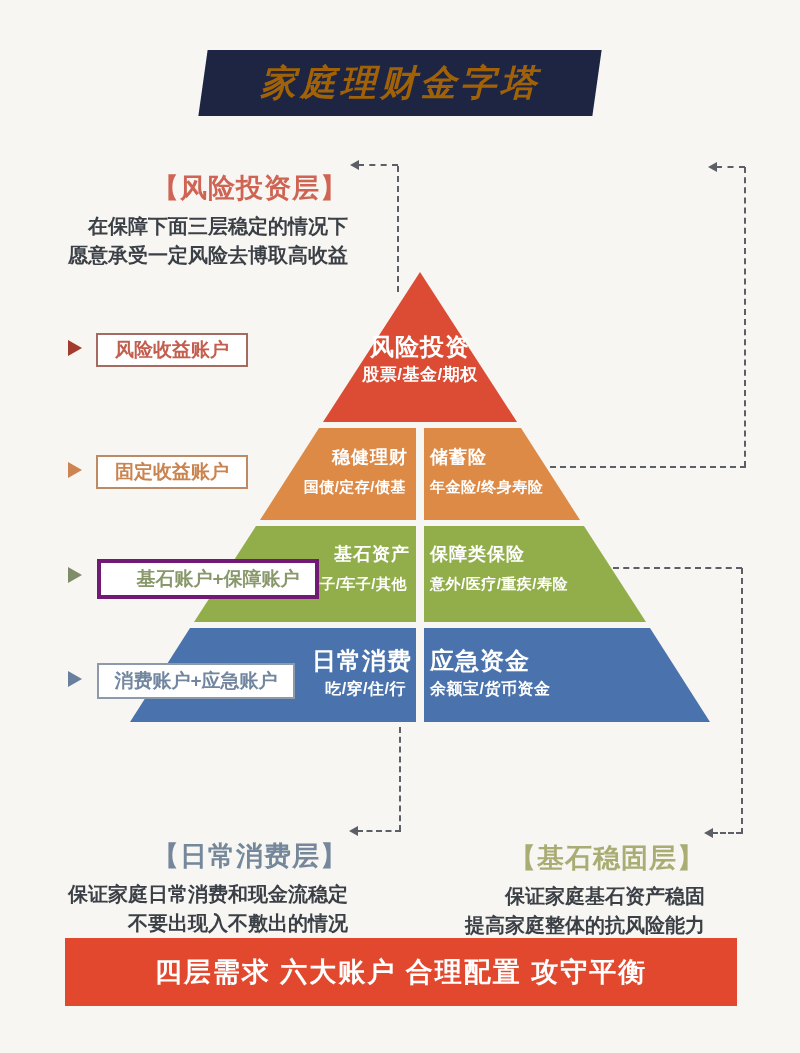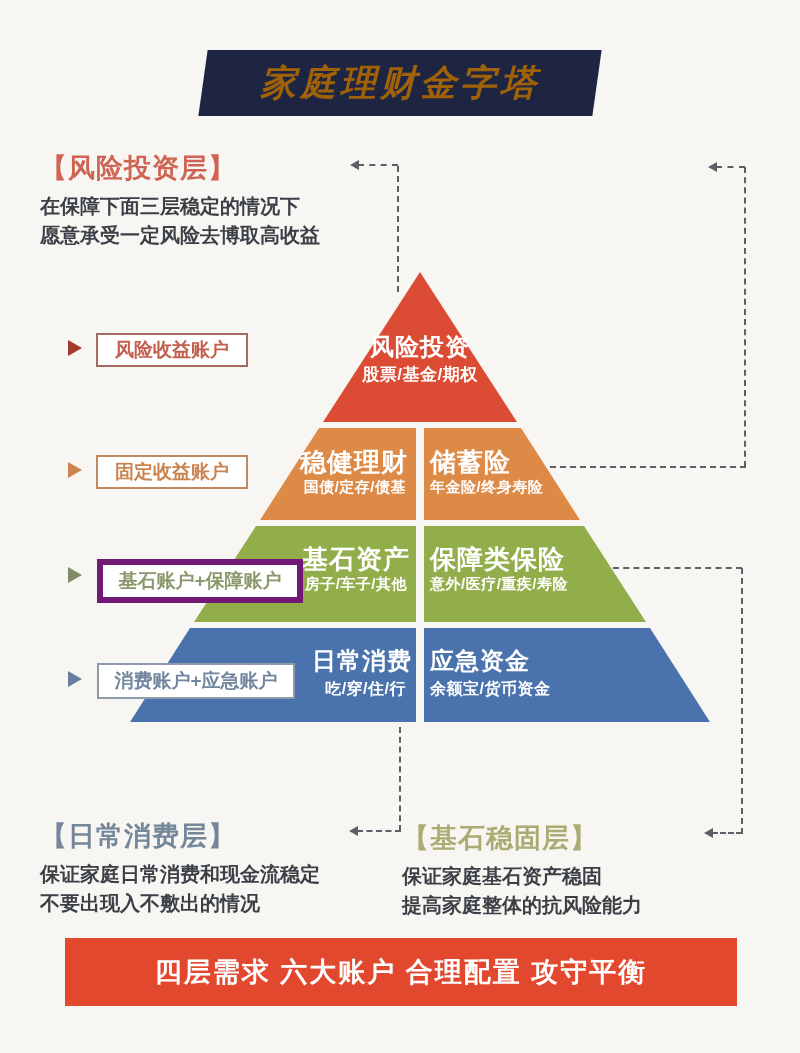--- a/index.html
+++ b/index.html
@@ -6,21 +6,21 @@
   .page{position:relative;width:800px;height:1053px;background:#f7f6f2;overflow:hidden;
         font-family:"Liberation Sans",sans-serif;}
 
   
   .title-banner{position:absolute;left:203px;top:50px;width:394px;height:66px;}
   .title-bg{position:absolute;inset:0;background:#1d2542;transform:skewX(-8deg);}
   .title-text{position:absolute;inset:0;display:flex;align-items:center;justify-content:center;
               color:#a16207;font-size:36px;font-weight:bold;letter-spacing:4px;font-style:italic;}
 
   
-  .callout{position:absolute;}
+  .callout{position:absolute;text-align:right;margin-top:20px;}
   .callout .c-label{font-size:27px;font-weight:bold;line-height:36px;letter-spacing:1px;}
   .callout .c-desc{margin-top:6px;font-size:20px;font-weight:bold;line-height:29px;color:#3b3f46;}
   .callout-tl{left:40px;top:150px;width:308px;}
   .callout-tl .c-label{color:#cf6454;}
   .callout-tr{left:404px;top:150px;width:308px;}
   .callout-tr .c-label{color:#c99a63;}
   .callout-bl{left:40px;top:818px;width:308px;}
   .callout-bl .c-label{color:#75879b;}
   .callout-br{left:402px;top:820px;width:303px;}
   .callout-br .c-label{color:#a9ad74;}
@@ -29,31 +29,31 @@
   .dash-h{position:absolute;height:0;border-top:2px dashed #5c6066;}
   .dash-v{position:absolute;width:0;border-left:2px dashed #5c6066;}
   .arrow-left{position:absolute;width:0;height:0;border-top:5px solid transparent;
               border-bottom:5px solid transparent;border-right:9px solid #5c6066;}
 
   
   .pyr-svg{position:absolute;left:0;top:0;}
 
   
   .ptxt{position:absolute;color:#fff;white-space:nowrap;}
-  .ptxt.name{font-size:26px;font-weight:bold;letter-spacing:1px;}
+  .ptxt.name{font-size:18px;font-weight:bold;letter-spacing:1px;}
   .ptxt.sub{font-size:15px;font-weight:600;letter-spacing:0.5px;}
   .ptxt.big{font-size:24px;}
   .ptxt.ctr{text-align:center;}
 
   
   .acct-box{position:absolute;background:#ffffff;display:flex;align-items:center;
             justify-content:center;font-weight:bold;white-space:nowrap;}
   .acct-box.b1{left:96px;top:333px;width:148px;height:30px;border:2px solid #a56b60;color:#c25f4f;font-size:19px;}
   .acct-box.b2{left:96px;top:455px;width:148px;height:30px;border:2px solid #bd8a64;color:#ca8450;font-size:19px;}
-  .acct-box.b3{left:97px;top:559px;width:194px;height:32px;border:6px solid #701a75;color:#89986b;font-size:19px;}
+  .acct-box.b3{left:97px;top:559px;width:194px;height:32px;border:4px solid #701a75;color:#89986b;font-size:19px;padding-left:20px;}
   .acct-box.b4{left:97px;top:663px;width:194px;height:32px;border:2px solid #8c9aac;color:#72879f;font-size:19px;}
   .tri{position:absolute;width:0;height:0;border-top:8px solid transparent;
        border-bottom:8px solid transparent;border-left:14px solid #000;}
   .tri.t1{left:68px;top:340px;border-left-color:#a13c2f;}
   .tri.t2{left:68px;top:462px;border-left-color:#cd8450;}
   .tri.t3{left:68px;top:567px;border-left-color:#7e8d68;}
   .tri.t4{left:68px;top:671px;border-left-color:#68809d;}
 
   
   .footer-banner{position:absolute;left:65px;top:938px;width:672px;height:68px;background:#e2482e;

